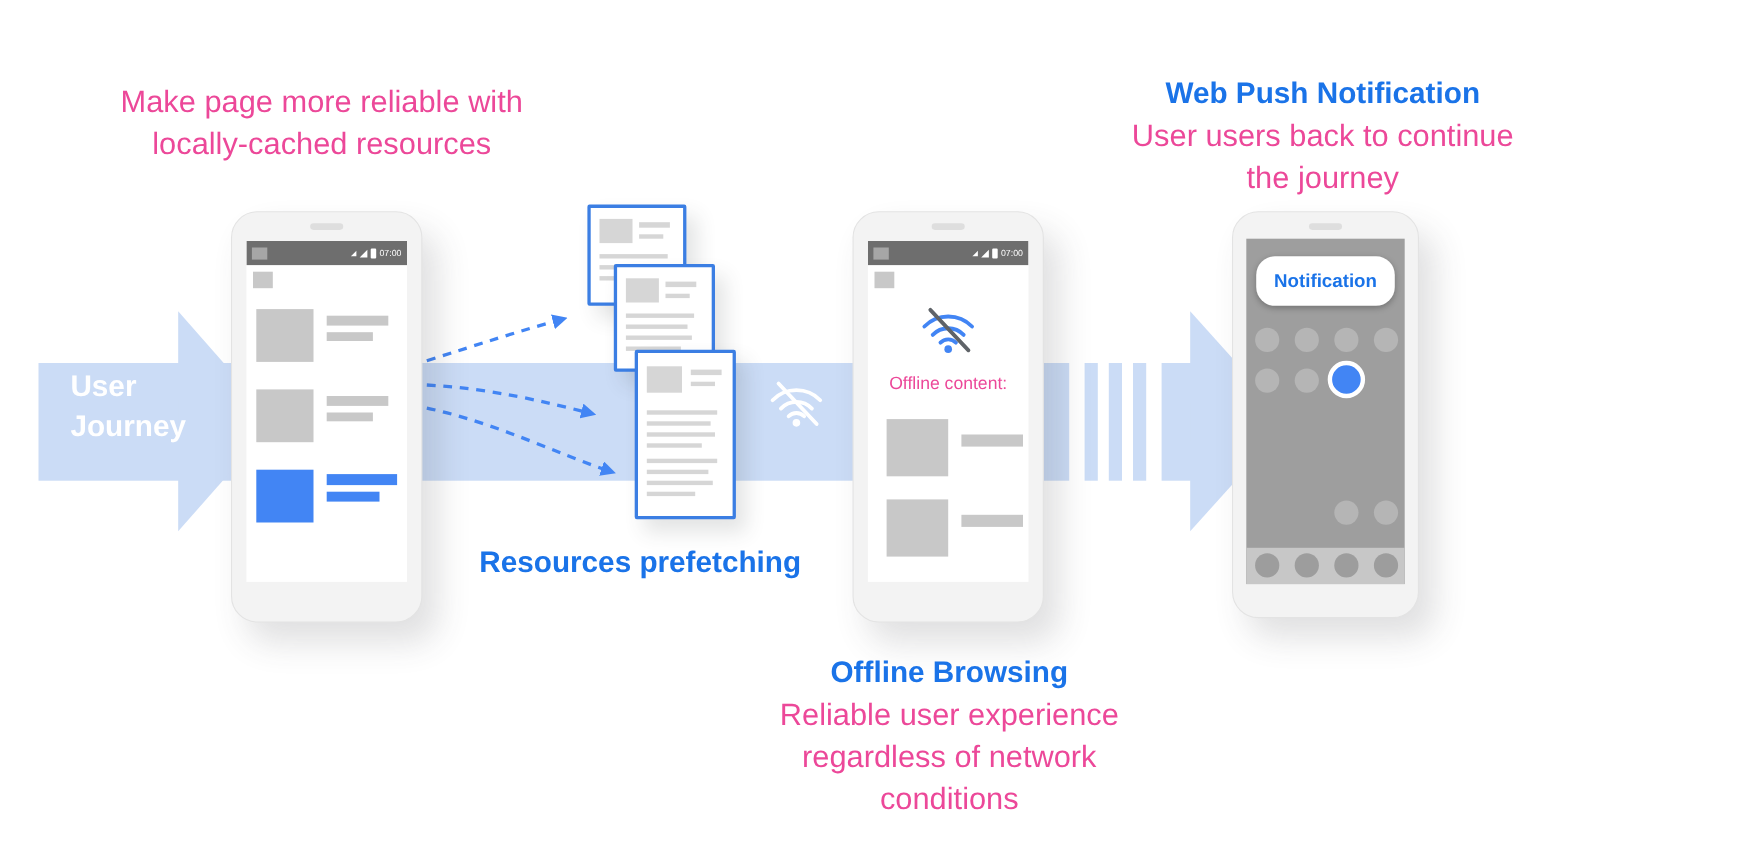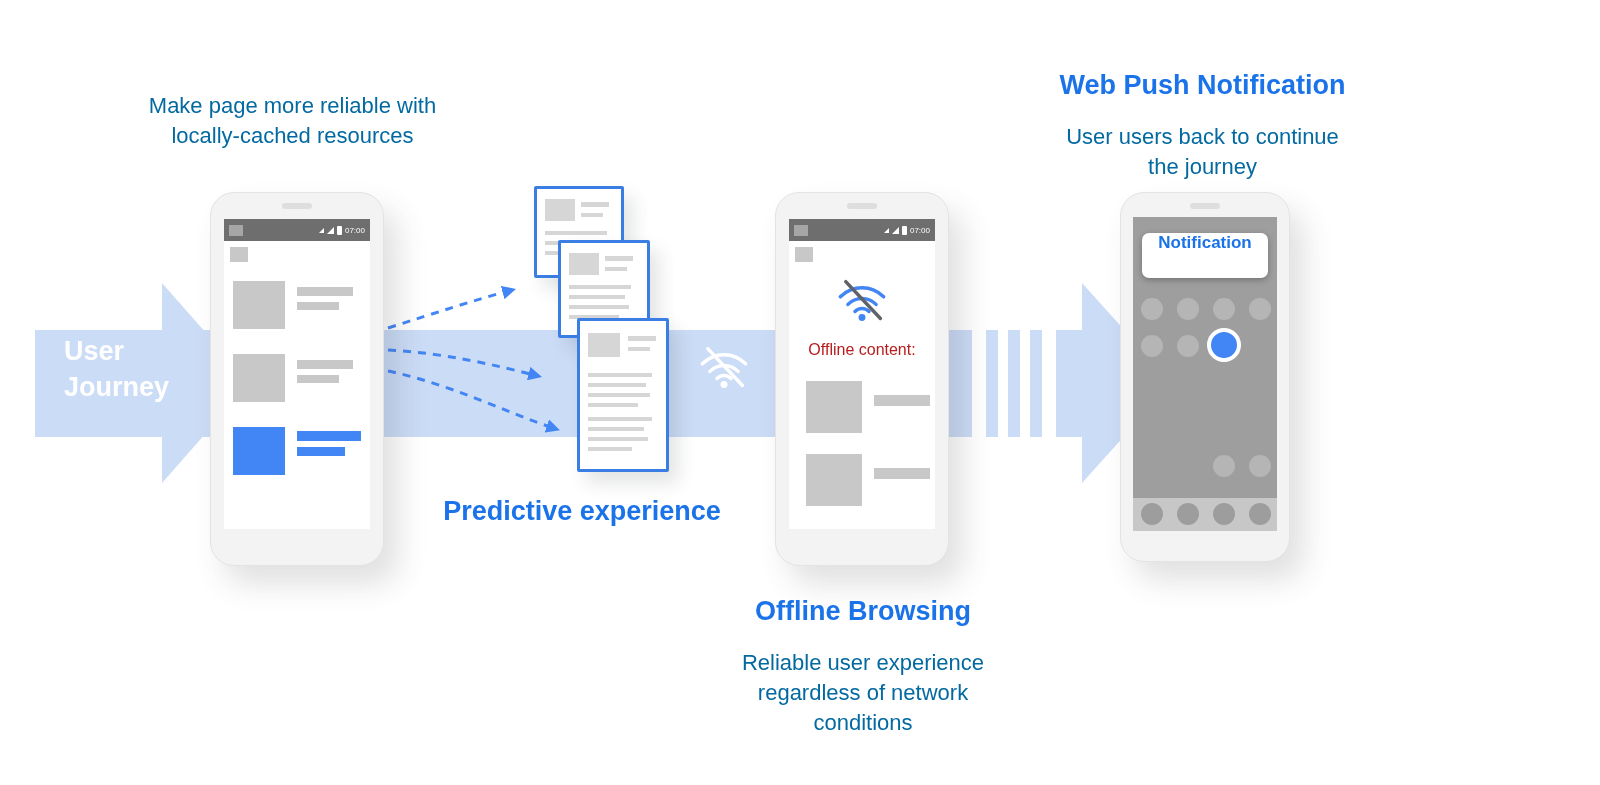--- a/index.html
+++ b/index.html
@@ -12,21 +12,21 @@
   .arrowhead.left{left:162px;top:283px;border-left:88px solid #cbdcf6;}
   .arrowhead.right{left:1082px;top:283px;border-left:90px solid #cbdcf6;}
   .band-rect2{position:absolute;left:1056px;top:330px;width:28px;height:107px;background:#cbdcf6;z-index:1;}
   .band-dash{position:absolute;top:330px;width:12px;height:107px;background:#cbdcf6;z-index:1;}
   .band-dash.d1{left:986px;} .band-dash.d2{left:1008px;} .band-dash.d3{left:1030px;}
   .journey-label{position:absolute;left:64px;top:334px;color:#ffffff;font-size:27px;font-weight:bold;line-height:1.32;white-space:pre-line;z-index:2;}
 
   
   .feature{position:absolute;z-index:6;}
   .feature .title{color:#1a73e8;font-weight:bold;font-size:27px;}
-  .feature .desc{color:#0369a1;font-size:22px;line-height:1.36;white-space:pre-line;margin-top:21px;}
+  .feature .desc{color:#ec4899;font-size:28px;line-height:1.36;white-space:pre-line;margin-top:4px;}
   .feature.centered{text-align:center;}
   .feature.f-resources{left:100px;top:70px;width:385px;}
   .feature.f-prefetch{left:392px;top:496px;width:380px;}
   .feature.f-offline{left:683px;top:596px;width:360px;}
   .feature.f-webpush{left:1010px;top:70px;width:385px;}
   .feature.f-install{left:1310px;top:328px;width:255px;text-align:left;}
 
   
   .phone{position:absolute;background:#f3f3f3;border:1px solid #e3e3e3;border-radius:24px;box-shadow:14px 18px 30px rgba(60,64,67,.16);z-index:5;}
   .phone1{left:210px;top:192px;width:172px;height:372px;}
@@ -40,25 +40,25 @@
   .tri{width:0;height:0;border-left:7px solid transparent;border-bottom:7px solid #ffffff;}
   .tri.small{border-left-width:5px;border-bottom-width:5px;}
   .batt{width:5px;height:9px;background:#ffffff;border-radius:1px;}
   .sb-time{color:#ffffff;font-size:8px;}
   .tabchip{position:absolute;left:6px;top:28px;width:18px;height:15px;background:#c8c8c8;}
   .block{position:absolute;background:#c8c8c8;}
   .block.blue{background:#4285f4;}
 
   
   .wifi-phone{position:absolute;left:47px;top:54px;width:52px;height:52px;}
-  .offline-label{position:absolute;left:0;top:122px;width:100%;text-align:center;color:#b91c1c;font-size:16px;}
+  .offline-label{position:absolute;left:0;top:122px;width:100%;text-align:center;color:#ec4899;font-size:16px;}
 
   
   .screen3{position:absolute;left:12px;top:24px;width:144px;height:314px;background:#9e9e9e;overflow:hidden;}
-  .notif-card{position:absolute;left:9px;top:16px;width:126px;height:45px;background:#ffffff;border-radius:7px;box-shadow:0 2px 6px rgba(0,0,0,.28);display:flex;justify-content:center;color:#1a73e8;font-weight:bold;font-size:17px;}
+  .notif-card{position:absolute;left:9px;top:16px;width:126px;height:45px;background:#ffffff;border-radius:17px;box-shadow:0 2px 6px rgba(0,0,0,.28);display:flex;align-items:center;justify-content:center;color:#1a73e8;font-weight:bold;font-size:17px;}
   .dot{position:absolute;width:22px;height:22px;border-radius:50%;background:#b5b5b5;}
   .dot.dark{background:#9d9d9d;}
   .dot.blue{width:26px;height:26px;background:#4285f4;border:4px solid #ffffff;}
   .dockstrip{position:absolute;left:0;top:281px;width:100%;height:33px;background:#c7c7c7;}
 
   
   .page{position:absolute;background:#ffffff;border:3px solid #3b7ee3;border-radius:2px;box-shadow:9px 11px 18px rgba(60,64,67,.14);z-index:3;}
   .pageA{left:534px;top:186px;width:84px;height:86px;}
   .pageB{left:558px;top:240px;width:86px;height:92px;}
   .pageC{left:577px;top:318px;width:86px;height:148px;}
@@ -211,21 +211,21 @@
       <div class="dot dark" style="left:80px;top:286px;"></div>
       <div class="dot dark" style="left:116px;top:286px;"></div>
     </div>
   </div>
 
   <div class="feature centered f-resources">
     <div class="desc">Make page more reliable with
 locally-cached resources</div>
   </div>
   <div class="feature centered f-prefetch">
-    <div class="title">Predictive experience</div>
+    <div class="title">Resources prefetching</div>
   </div>
   <div class="feature centered f-offline">
     <div class="title">Offline Browsing</div>
     <div class="desc">Reliable user experience
 regardless of network
 conditions</div>
   </div>
   <div class="feature centered f-webpush">
     <div class="title">Web Push Notification</div>
     <div class="desc">User users back to continue

